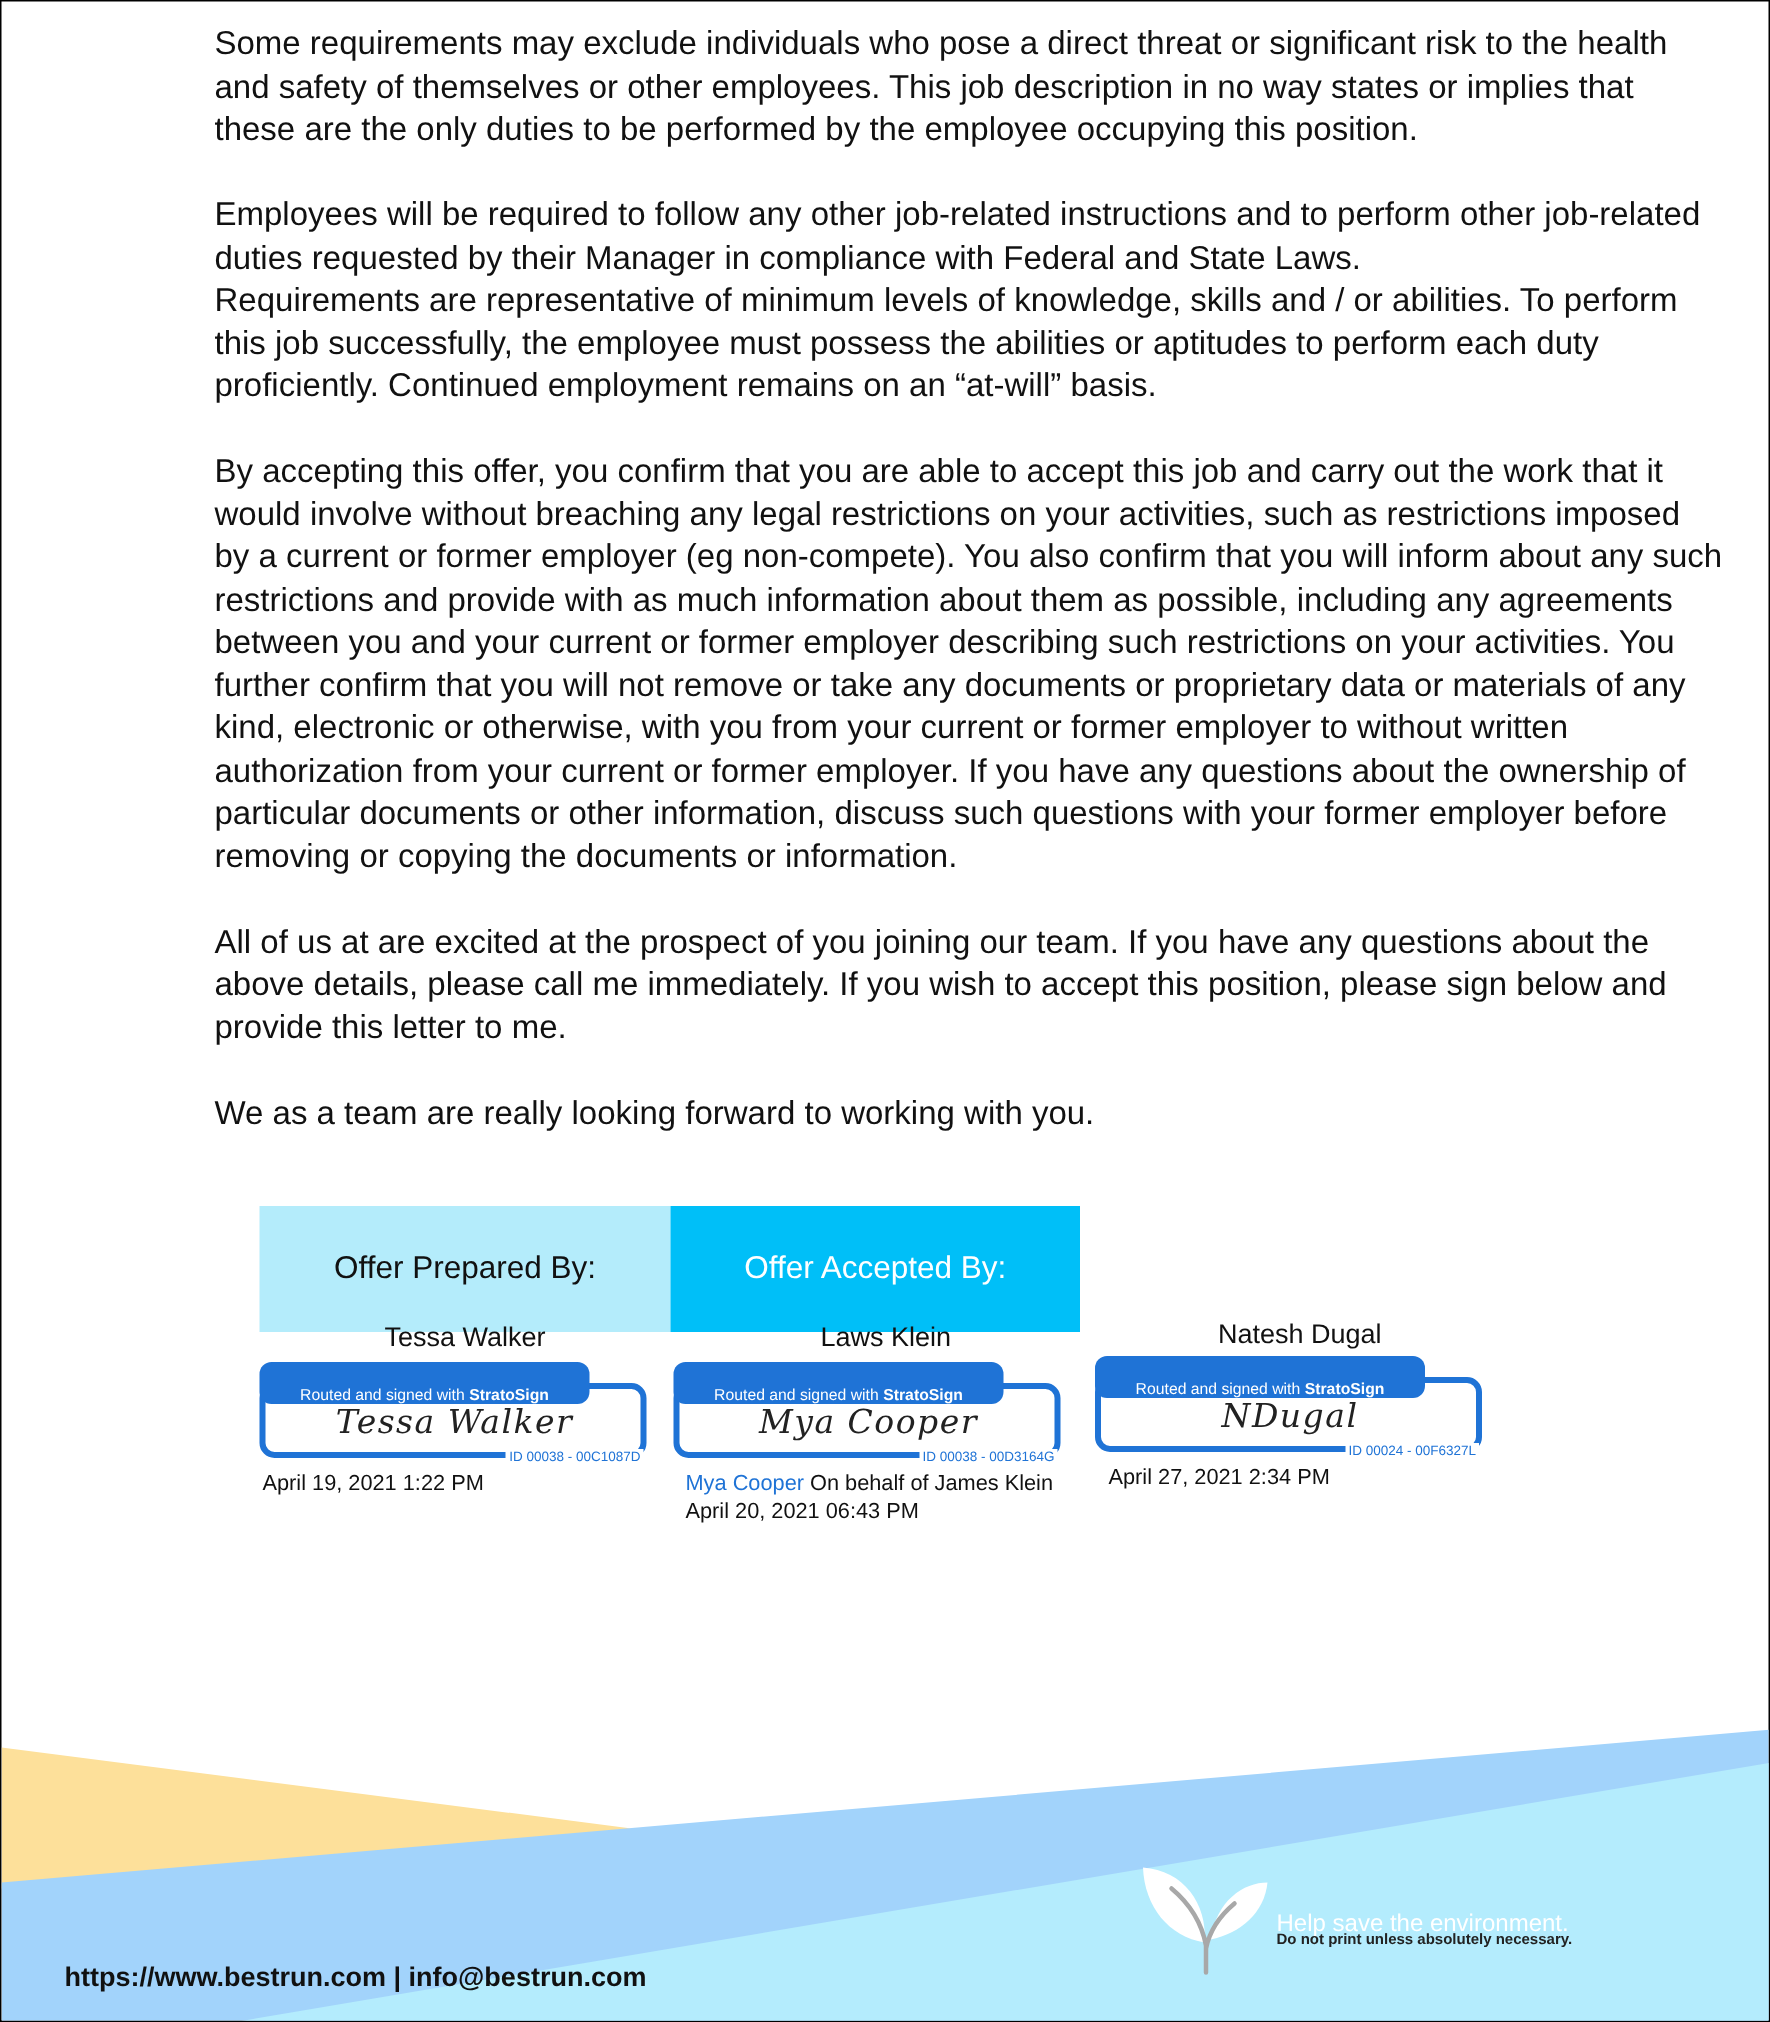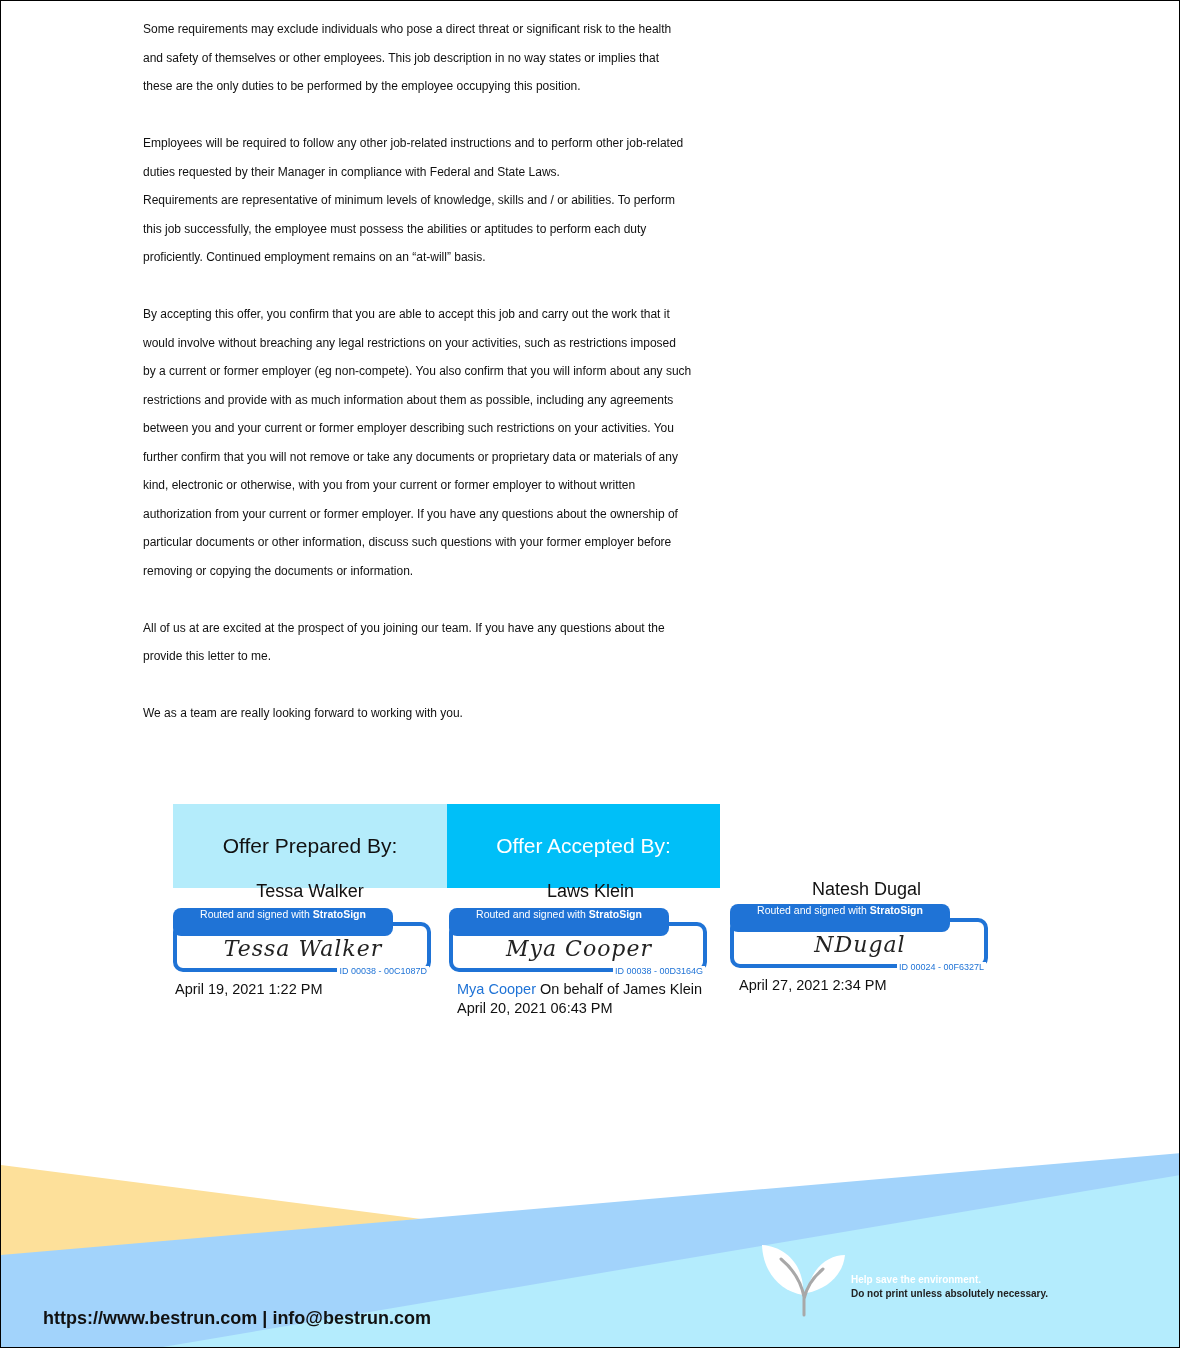--- a/index.html
+++ b/index.html
@@ -1,40 +1,40 @@
 <!DOCTYPE html>
 <html><head>
 <meta charset="utf-8">
 <style>
   html, body { margin:0; padding:0; }
   body { width:1180px; height:1348px; background:#fff; font-family:"Liberation Sans", sans-serif; color:#111; }
   .page { position:relative; width:1178px; height:1346px; border:1px solid #000; overflow:hidden; background:#fff; }
-  .body-text { position:absolute; left:142px; top:14px; width:900px; font-size:12px; line-height:28.5px; }
+  .body-text { position:absolute; left:142px; top:14px; width:900px; font-size:22px; line-height:28.5px; }
   .body-text p { margin:0 0 28.5px 0; }
   .line { display:block; white-space:nowrap; }
   .sig-table { position:absolute; left:172px; top:803px; width:830px; }
   .sig-head { display:flex; height:84px; }
   .sig-head div { display:flex; align-items:center; justify-content:center; font-size:21px; }
   .h1 { width:274px; background:#b4ecfb; color:#111; }
   .h2 { width:283px; background:#5ad2f5; color:#fff; }
   .h3 { width:273px; background:#00bff8; color:#fff; }
   .col { position:absolute; top:72px; }
   .name { font-size:18px; text-align:center; height:30px; line-height:30px; }
   .stamp { position:relative; width:262px; height:72px; margin-top:2px; }
   .stamp-box { position:absolute; left:0; top:14px; width:258px; height:50px; border:4px solid #1f73d6; border-radius:10px; box-sizing:border-box; }
-  .stamp-tab { position:absolute; left:0; top:0; width:220px; height:28px; background:#1f73d6; border-radius:8px 8px 8px 8px; color:#fff; font-size:10.5px; display:flex; align-items:flex-start; justify-content:center; }
+  .stamp-tab { position:absolute; left:0; top:0; width:220px; height:28px; background:#1f73d6; border-radius:8px 8px 8px 8px; color:#fff; font-size:10.5px; display:flex; align-items:flex-end; justify-content:center; }
   .stamp-tab b { margin-left:3px; }
   .sig-script { position:absolute; left:30px; top:28px; width:200px; text-align:center; font-family:"DejaVu Serif", serif; font-style:italic; font-size:22px; color:#222; letter-spacing:1px; }
   .stamp-id { position:absolute; right:6px; bottom:4px; background:#fff; color:#1f73d6; font-size:9px; padding:0 2px; }
   .date { font-size:14.5px; line-height:19px; }
   .blue { color:#1f73d6; }
   .footer { position:absolute; left:0; bottom:0; width:1180px; height:200px; }
   .footer-link { position:absolute; left:42px; top:1275px; font-size:18px; font-weight:bold; color:#111;margin-top:32px; }
   .eco { position:absolute; left:758px; top:1240px; width:320px; height:90px; }
-  .eco-l1 { position:absolute; left:92px; top:33px; font-size:10px; font-weight:bold; color:#fff; }
+  .eco-l1 { position:absolute; left:92px; top:33px; font-size:16px; font-weight:normal; color:#fff; }
   .eco-l2 { position:absolute; left:92px; top:47px; font-size:10px; font-weight:bold; color:#222; }
 </style>
 </head>
 <body>
 
 <div class="page">
 
   <div class="body-text">
     <p>
       <span class="line">Some requirements may exclude individuals who pose a direct threat or significant risk to the health</span>
@@ -55,20 +55,21 @@
       <span class="line">restrictions and provide with as much information about them as possible, including any agreements</span>
       <span class="line">between you and your current or former employer describing such restrictions on your activities. You</span>
       <span class="line">further confirm that you will not remove or take any documents or proprietary data or materials of any</span>
       <span class="line">kind, electronic or otherwise, with you from your current or former employer to without written</span>
       <span class="line">authorization from your current or former employer. If you have any questions about the ownership of</span>
       <span class="line">particular documents or other information, discuss such questions with your former employer before</span>
       <span class="line">removing or copying the documents or information.</span>
     </p>
     <p>
       <span class="line">All of us at are excited at the prospect of you joining our team. If you have any questions about the</span>
+      <span class="line">above details, please call me immediately. If you wish to accept this position, please sign below and</span>
       <span class="line">provide this letter to me.</span>
     </p>
     <p>
       <span class="line">We as a team are really looking forward to working with you.</span>
     </p>
   </div>
 
   <div class="sig-table">
     <div class="sig-head">
       <div class="h1">Offer Prepared By:</div>

